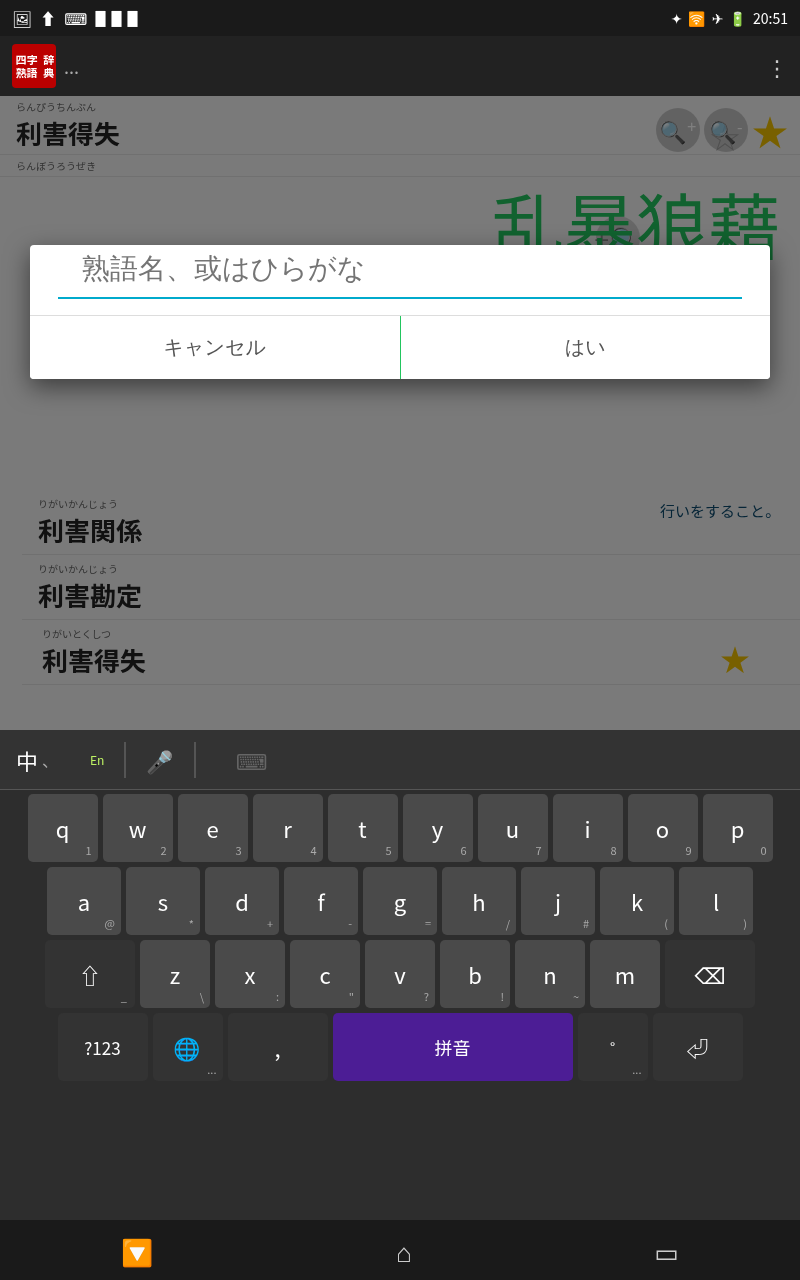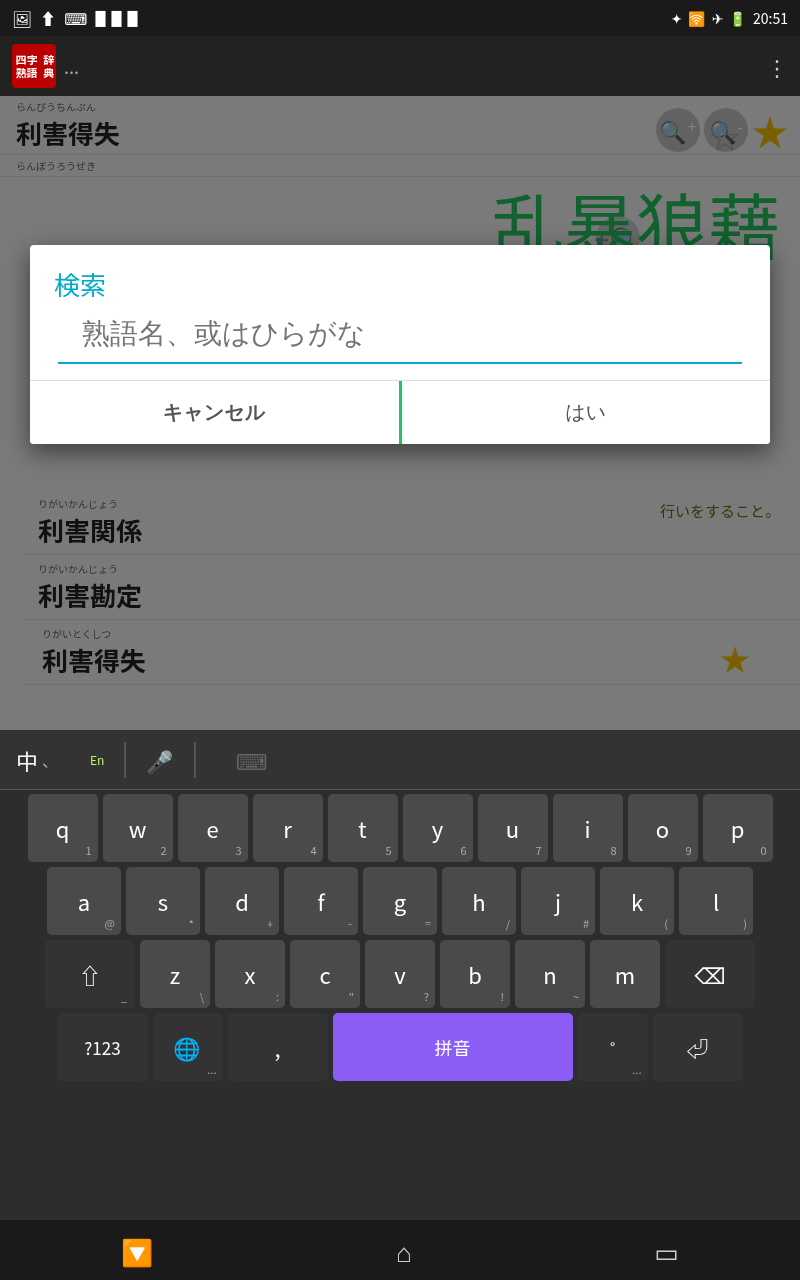--- a/index.html
+++ b/index.html
@@ -130,22 +130,21 @@
       flex: 1;
       padding: 18px;
       text-align: center;
       font-size: 20px;
       color: #555;
       cursor: pointer;
       background: #fff;
       border: none;
     }
     .dialog-btn:first-child {
-      border-right: 3px solid #22c55e;
-      font-weight: bold;
+      border-right: 1px solid #22c55e;
     }
 
     
     #toolbar-overlay {
       position: absolute;
       top: 96px; right: 0;
       z-index: 160;
       display: flex;
       align-items: center;
       gap: 4px;
@@ -334,39 +333,38 @@
   <span class="tool-star">★</span>
 </div>
 
 <div style="position:absolute;top:170px;right:20px;font-size:72px;color:#22c55e;z-index:152;">乱暴狼藉</div>
 
 <div id="bottom-content" style="top: 490px; bottom: 550px; margin-left: 22px;">
 
   <div class="bg-row" style="padding: 6px 16px;">
     <div class="bg-reading">りがいかんじょう</div>
     <div class="bg-kanji">利害関係</div>
-    <div style="position:absolute;right:20px;top:10px;font-size:15px;color:#4d7c0f;">行いをすること。</div>
+    <div style="position:absolute;right:20px;top:10px;font-size:15px;color:#0c4a6e;">行いをすること。</div>
   </div>
 
   <div class="bg-row" style="padding: 6px 16px;">
     <div class="bg-reading">りがいかんじょう</div>
     <div class="bg-kanji">利害勘定</div>
   </div>
 
   <div class="bg-row" style="padding: 6px 20px;">
     <div class="bg-reading">りがいとくしつ</div>
     <div class="bg-kanji">利害得失</div>
     <span style="position:absolute;right:50px;top:16px;font-size:30px;color:#f0c000;">★</span>
   </div>
 </div>
 
 <div id="overlay" style="top: 96px; bottom: 550px;"></div>
 
 <div id="dialog">
-  <div id="dialog-title">検索</div>
   <div style="padding: 4px 16px 16px;">
     <div id="dialog-input-wrap">
       <input id="dialog-input" type="text" placeholder="熟語名、或はひらがな" style="">
     </div>
   </div>
   <div id="dialog-buttons">
     <button class="dialog-btn">キャンセル</button>
     <button class="dialog-btn">はい</button>
   </div>
 </div>
@@ -508,21 +506,21 @@
       <div class="key dark" style="width:90px;">
           <span class="key-label" style="font-size:17px;">?123</span>
         </div>
       <div class="key dark" style="width:70px;">
           <span class="key-label">🌐</span>
           <span class="sub">...</span>
         </div>
       <div class="key dark" style="width:100px;">
           <span class="key-label">,</span>
         </div>
-      <div class="key" style="width:240px;background:#8b5cf6;">
+      <div class="key" style="width:240px;background:#4c1d95;">
         <span class="key-label" style="font-size:18px;">拼音</span>
       </div>
       <div class="key dark" style="width:70px;">
           <span class="key-label" style="font-size:14px;">°</span>
           <span class="sub">...</span>
         </div>
       <div class="key dark" style="width:90px;">
           <span class="key-label">⏎</span>
         </div>
     </div>

